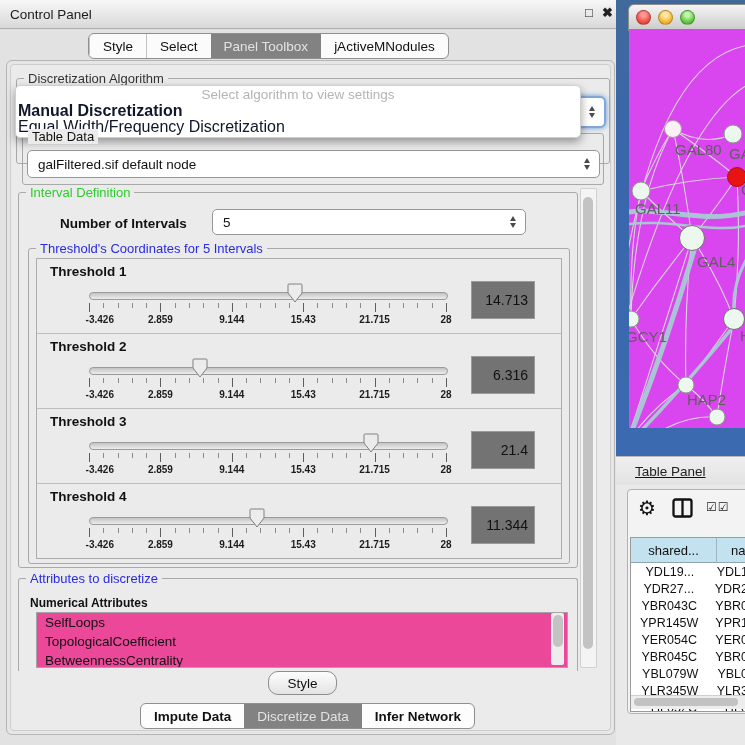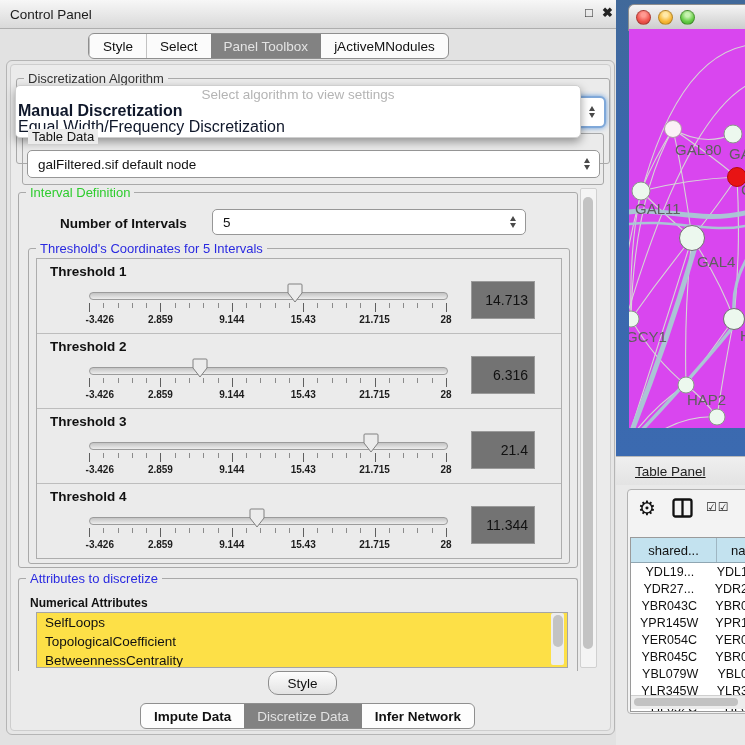--- a/index.html
+++ b/index.html
@@ -54,21 +54,21 @@
   .ticksmin{position:absolute;left:52px;top:44px;width:358px;height:5px;
     background:repeating-linear-gradient(to right,#8a8a8a 0 1px,transparent 1px 14.28px);}
   .tickmaj{position:absolute;top:44px;width:1px;height:9px;background:#5e5e5e;}
   .ticklabels{position:absolute;left:52px;top:55px;width:357px;height:13px;}
   .ticklabels span{position:absolute;transform:translateX(-50%);font-size:10px;font-weight:bold;color:#1d1d1d;white-space:nowrap;}
   .valbox{position:absolute;left:434px;top:22px;width:56px;height:36px;background:#737373;
     border:1px solid #9a9a9a;display:flex;align-items:center;justify-content:flex-end;
     padding-right:6px;font-size:14px;}
 
   
-  .listbox{left:36px;top:612px;width:530px;height:54px;background:#fde047;border:1px solid #a5a5a5;overflow:hidden;}
+  .listbox{left:36px;top:612px;width:530px;height:54px;background:#ec4899;border:1px solid #a5a5a5;overflow:hidden;}
   .listbox .li{height:19px;line-height:19px;padding-left:8px;font-size:13.5px;}
   .vscroll{position:absolute;background:#f4f4f4;border:1px solid #d0d0d0;border-radius:2px;}
   .vthumb{position:absolute;background:#c3c3c3;border-radius:6px;}
 
   .btn{background:linear-gradient(#fdfdfd,#e3e3e3);border:1px solid #8d8d8d;border-radius:10px;
     font-size:13.5px;display:flex;align-items:center;justify-content:center;}
 
   
   .bluebg{left:616px;top:0;width:129px;height:456px;
     background:linear-gradient(180deg,#41699a 0%,#3a67ab 30%,#3b6ab0 100%);}

